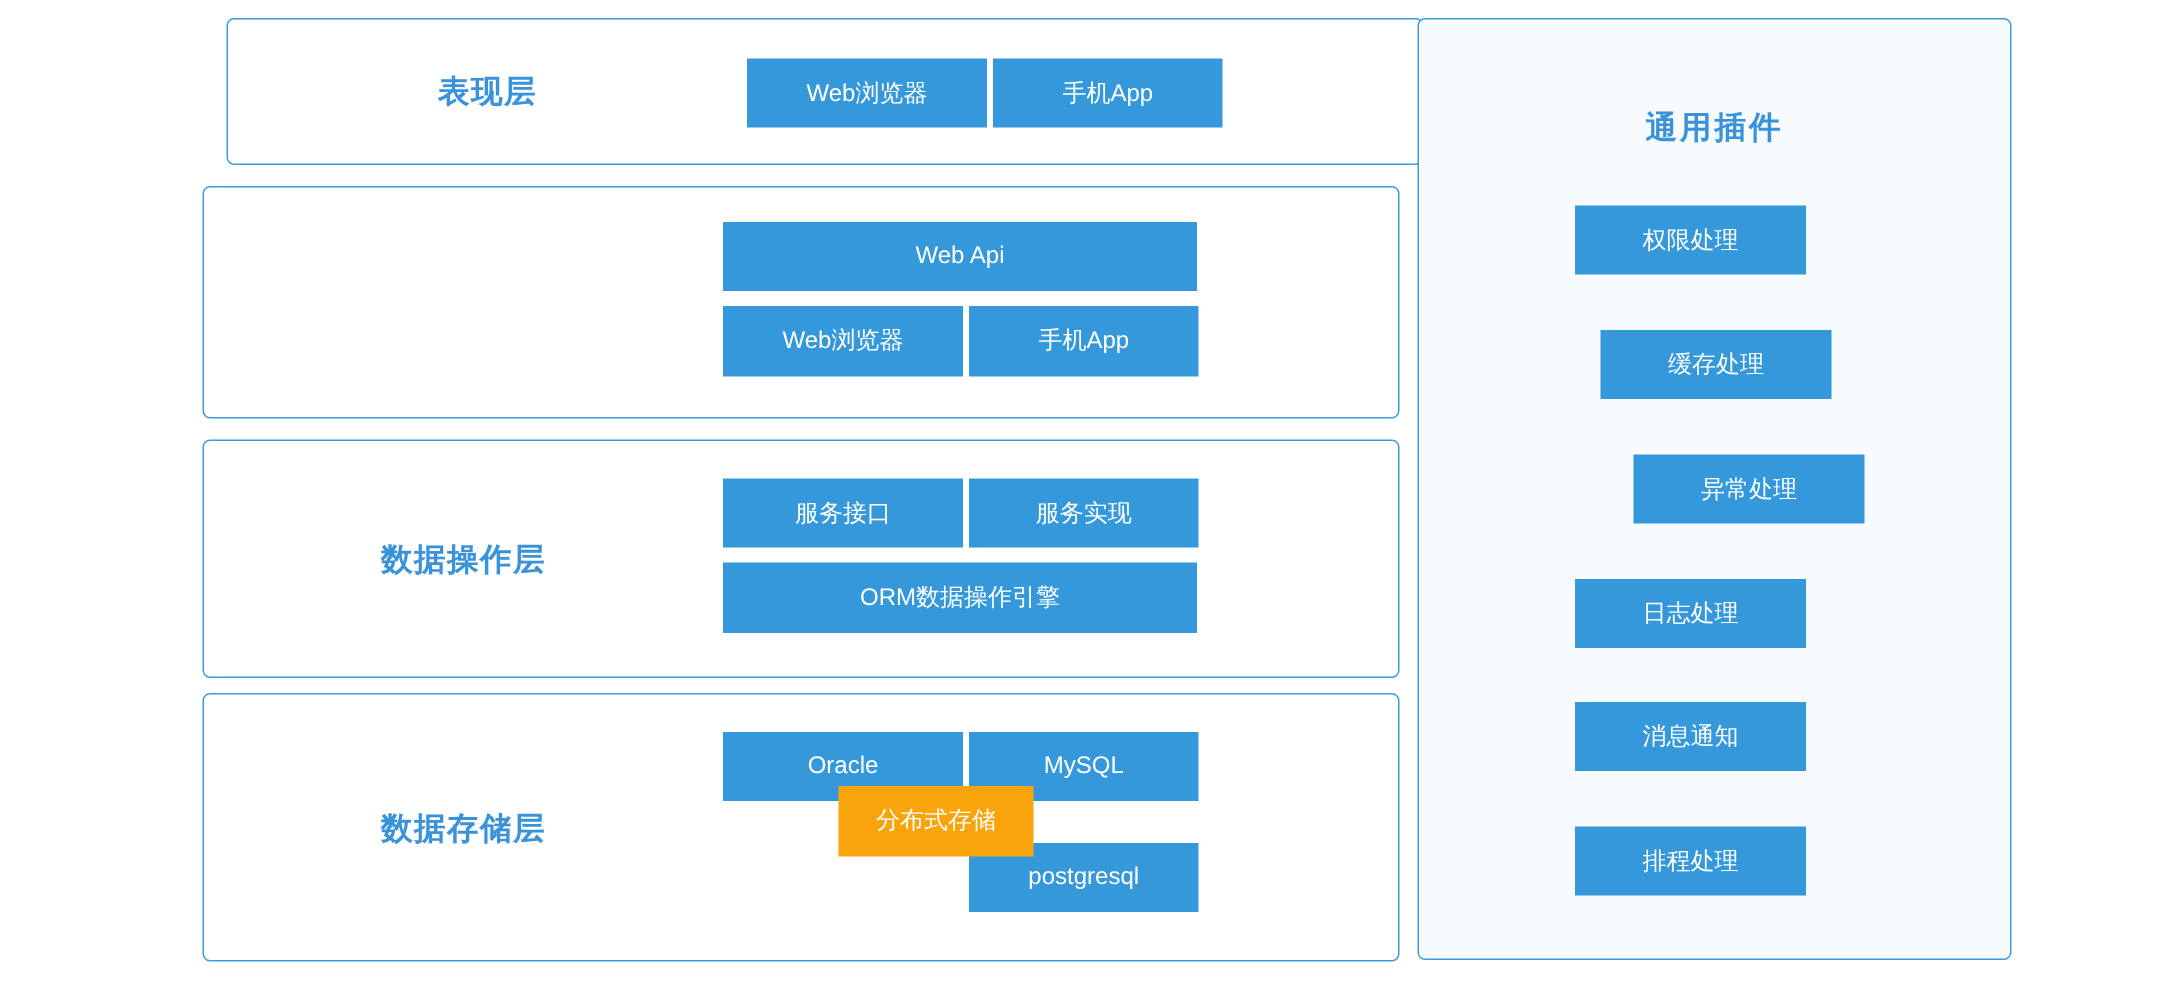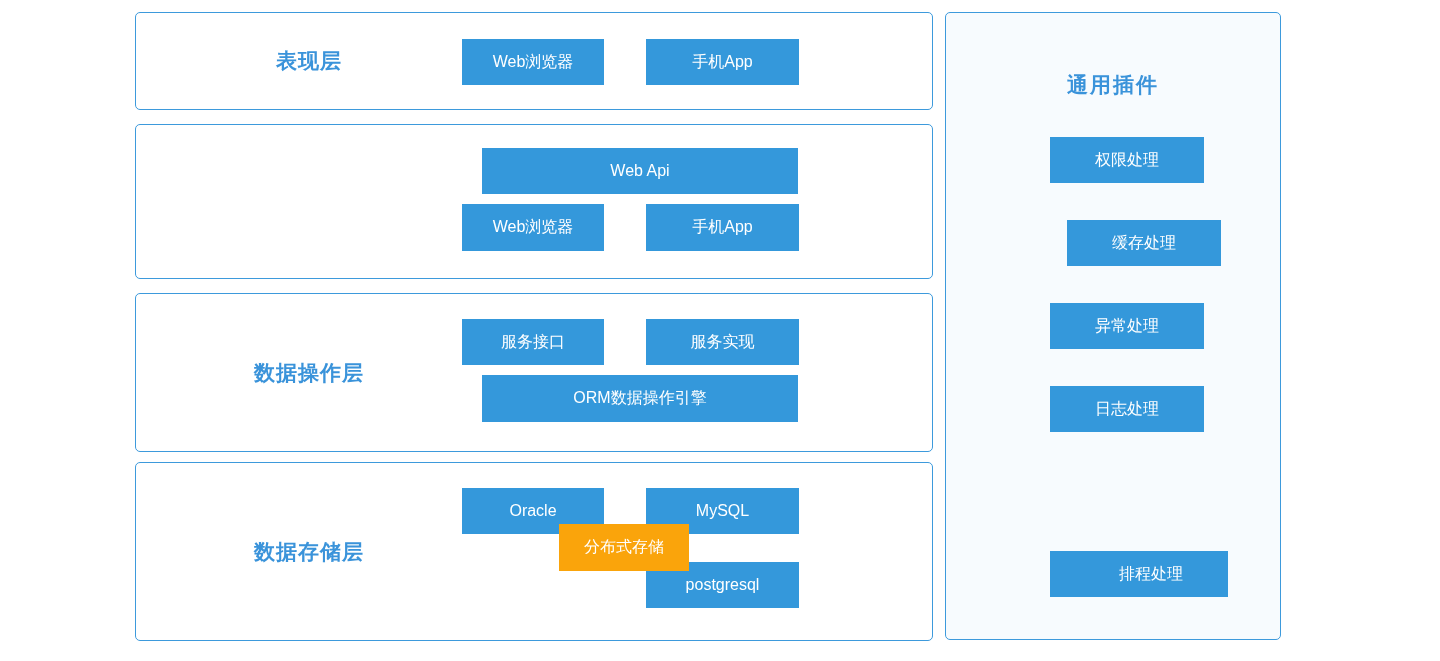--- a/index.html
+++ b/index.html
@@ -12,69 +12,69 @@
   }
   html,body{margin:0;padding:0;}
   body{background:var(--page-bg);font-family:"Liberation Sans","DejaVu Sans",sans-serif;}
   .canvas{position:relative;width:1440px;height:661px;background:var(--page-bg);overflow:hidden;}
 
   .layer-box{
     position:absolute;left:135px;width:798px;
     background:#fff;border:1px solid var(--border-blue);border-radius:5px;
     box-sizing:border-box;
   }
-  .layer-box.l1{top:12px;height:98px;}
+  .layer-box.l1{top:12px;height:98px;margin-left:16px;}
   .layer-box.l2{top:124px;height:155px;}
   .layer-box.l3{top:293px;height:159px;}
   .layer-box.l4{top:462px;height:179px;}
 
   .layer-title{
     position:absolute;left:0;top:0;bottom:0;width:346px;
     display:flex;align-items:center;justify-content:center;
     color:var(--title-blue);font-size:21px;font-weight:bold;letter-spacing:1px;
   }
 
   .node{
     position:absolute;background:var(--blue);color:#fff;
     display:flex;align-items:center;justify-content:center;
     font-size:16px;white-space:nowrap;
   }
   
-  .col1{left:326px;width:142px;}
+  .col1{left:346px;width:160px;}
   .col2{left:510px;width:153px;}
   .wide{left:346px;width:316px;}
   .row-only{top:26px;height:46px;}          
   .l2 .wide{top:23px;height:46px;}
   .l2 .row2{top:79px;height:47px;}
   .l3 .row1{top:25px;height:46px;}
   .l3 .wide{top:81px;height:47px;}
   .l4 .row1{top:25px;height:46px;}
   .l4 .row2{top:99px;height:46px;}
   .node.overlay{
     left:423px;top:61px;width:130px;height:47px;
     background:var(--orange);z-index:5;
   }
 
   .plugin-panel{
-    position:absolute;left:945px;top:12px;width:336px;height:628px;
+    position:absolute;left:945px;top:12px;width:396px;height:628px;
     background:var(--panel-bg);border:1px solid var(--border-blue);border-radius:5px;
     box-sizing:border-box;
   }
   .plugin-title{
     position:absolute;left:0;top:58px;width:100%;text-align:center;
     color:var(--title-blue);font-size:21px;font-weight:bold;letter-spacing:2px;
   }
   .plugin-node{
     position:absolute;left:104px;width:154px;height:46px;
     background:var(--blue);color:#fff;
     display:flex;align-items:center;justify-content:center;
     font-size:16px;white-space:nowrap;
   }
-  .p1{top:124px;} .p2{top:207px;margin-left:17px;} .p3{top:290px;}
-  .p4{top:373px;} .p5{top:455px;} .p6{top:538px;padding-left:24px;}
+  .p1{top:124px;} .p2{top:207px;margin-left:17px;} .p3{top:290px;margin-left:39px;}
+  .p4{top:373px;} .p5{top:455px;} .p6{top:538px;}
 </style>
 </head>
 <body>
 
 <div class="canvas">
 
   <div class="layer-box l1">
     <div class="layer-title">表现层</div>
     <div class="node col1 row-only">Web浏览器</div>
     <div class="node col2 row-only">手机App</div>
@@ -100,16 +100,17 @@
     <div class="node col2 row2">postgresql</div>
     <div class="node overlay">分布式存储</div>
   </div>
 
   <div class="plugin-panel">
     <div class="plugin-title">通用插件</div>
     <div class="plugin-node p1">权限处理</div>
     <div class="plugin-node p2">缓存处理</div>
     <div class="plugin-node p3">异常处理</div>
     <div class="plugin-node p4">日志处理</div>
+    <div class="plugin-node p5">消息通知</div>
     <div class="plugin-node p6">排程处理</div>
   </div>
 
 </div>
 
 </body></html>

